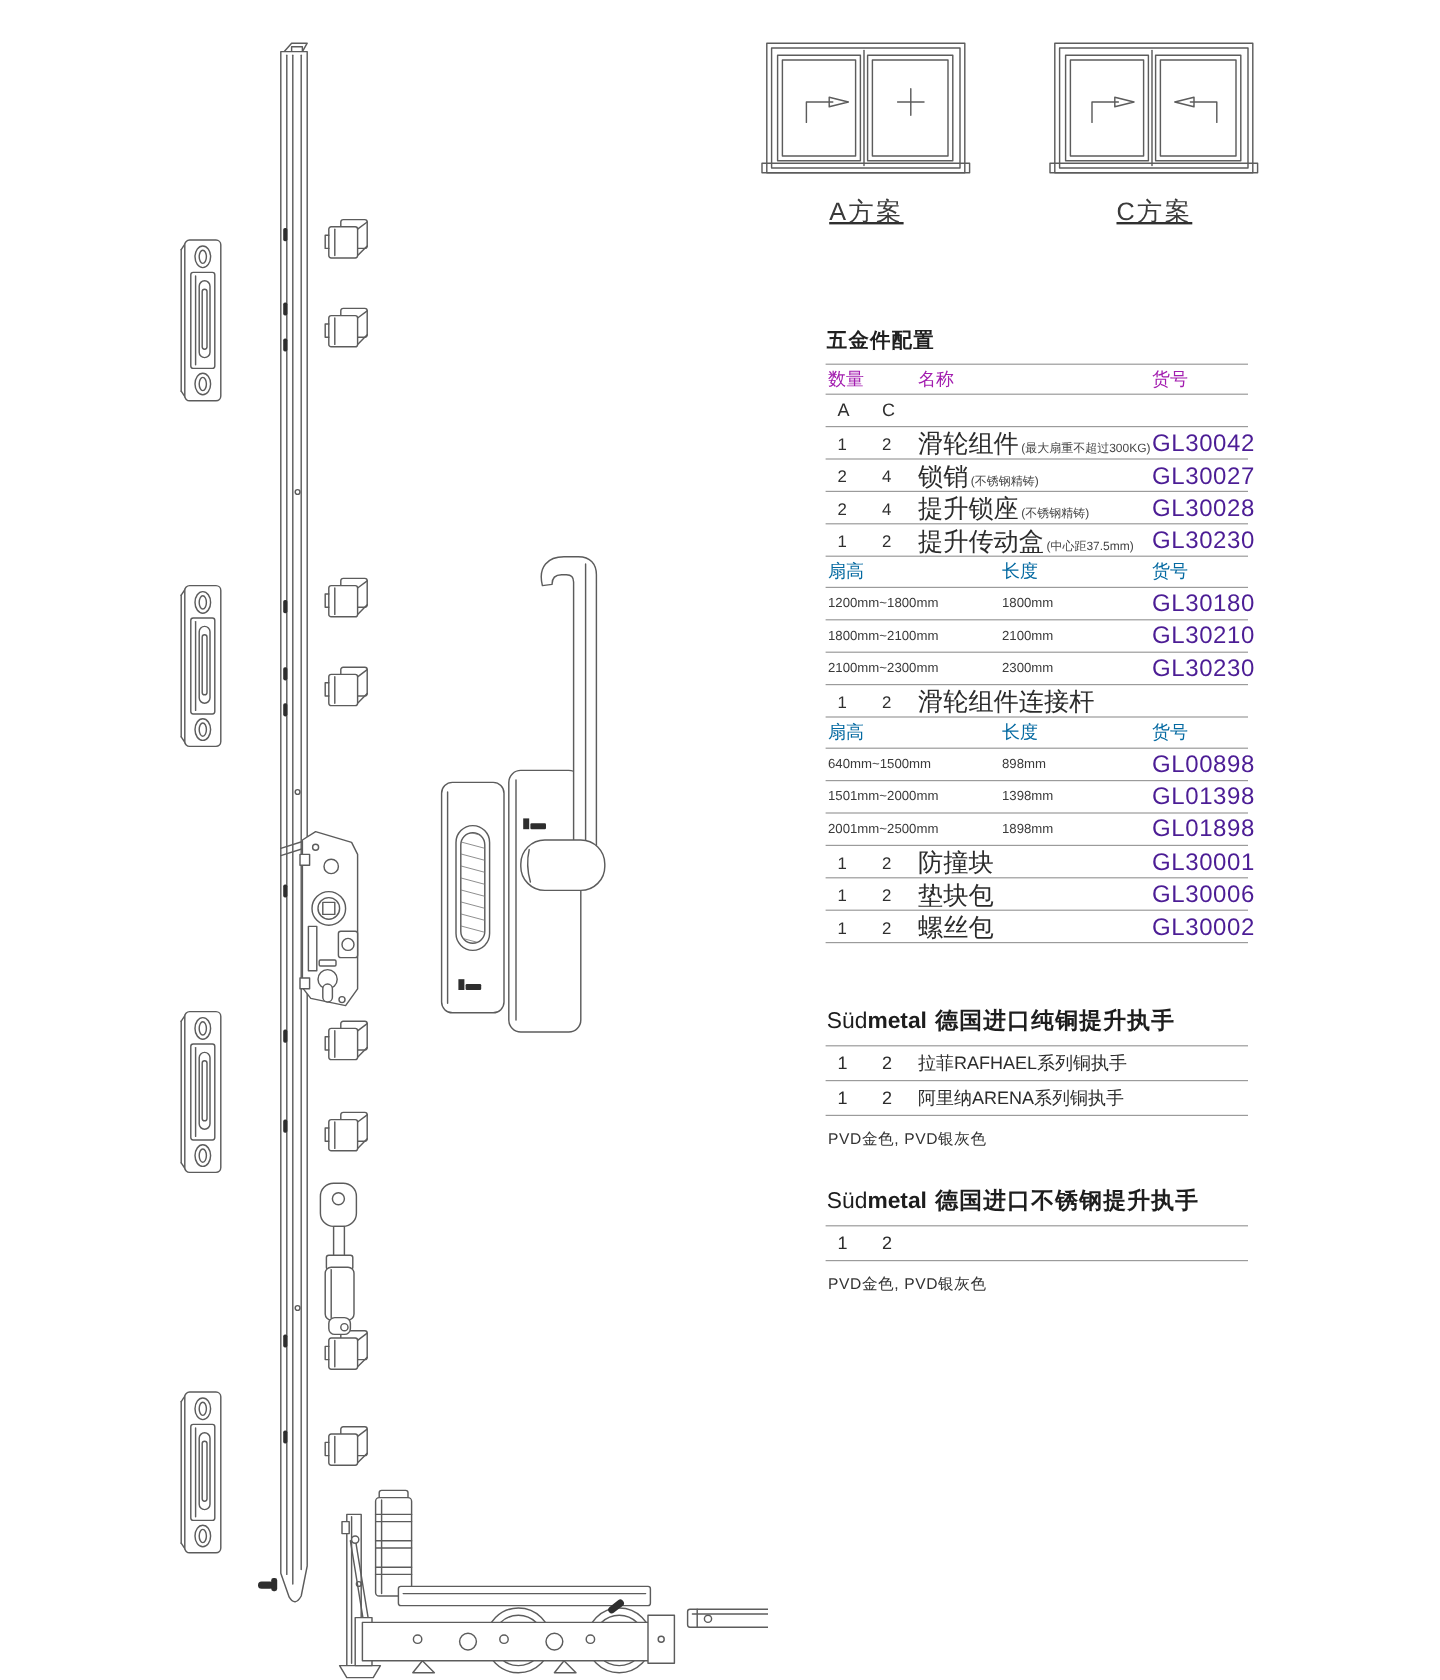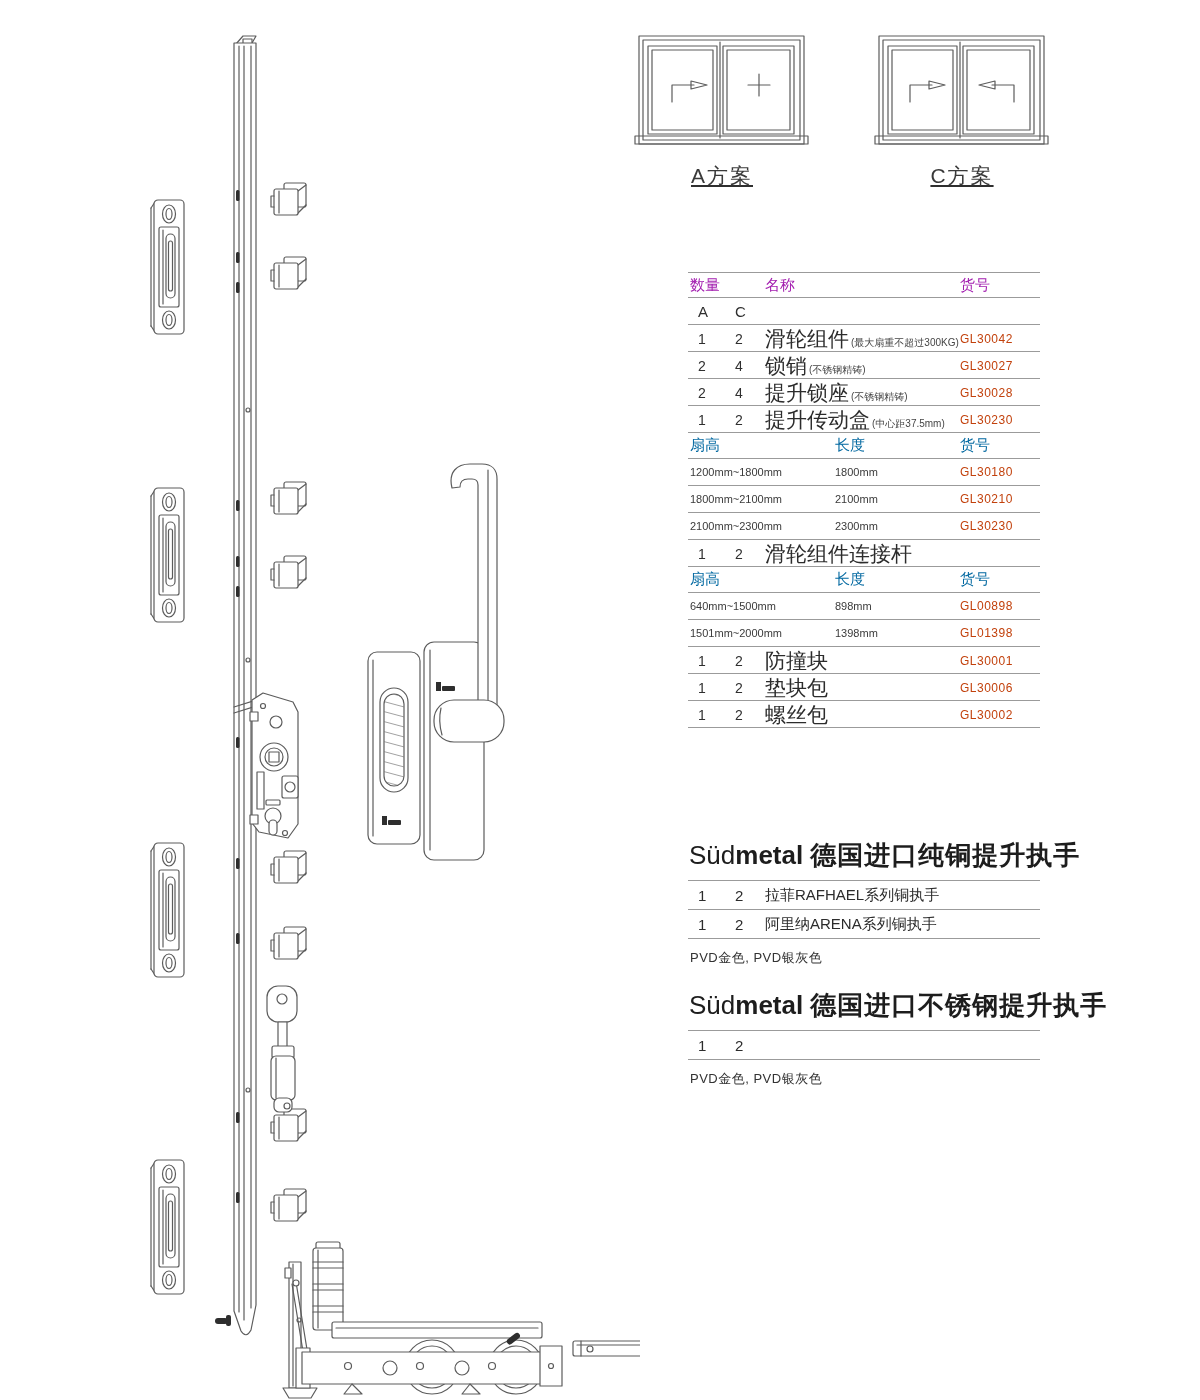--- a/index.html
+++ b/index.html
@@ -22,30 +22,30 @@
   .t-row.first{border-top:1px solid #9b9b9b;}
   .row-head{grid-template-columns:77px 195px 80px;height:26px;font-size:15px;color:#a21caf;}
   .row-head .c1{padding-left:2px;}
   .row-var{grid-template-columns:38px 39px 1fr;height:27px;font-size:15px;}
   .row-var .a{padding-left:10px;} .row-var .c{padding-left:9px;}
   .row-item{grid-template-columns:38px 39px 195px 80px;height:27px;}
   .row-item .a{padding-left:10px;font-size:14px;}
   .row-item .c{padding-left:9px;font-size:14px;}
   .row-item .nm{font-size:21px;color:#2c2c2c;}
   .row-item .note{font-size:10px;color:#454545;margin-left:2px;}
-  .code{font-size:12px;color:#c2410c;letter-spacing:.5px;}
+  .code{font-size:20px;color:#4c1d95;letter-spacing:.5px;}
   .row-sub{grid-template-columns:147px 125px 80px;height:26px;font-size:15px;color:#0369a1;}
   .row-sub .c1{padding-left:2px;}
   .row-size{grid-template-columns:147px 125px 80px;height:27px;}
   .row-size .range,.row-size .len{font-size:11px;color:#3a3a3a;}
   .row-size .range{padding-left:2px;}
 
   
   .section{position:absolute;left:688px;width:352px;}
-  .sec-title{font-size:26px;color:#1d1d1d;padding:0 0 7px 1px;border-bottom:1px solid #9b9b9b;white-space:nowrap;text-align:center;}
+  .sec-title{font-size:19px;color:#1d1d1d;padding:0 0 7px 1px;border-bottom:1px solid #9b9b9b;white-space:nowrap;}
   .brand-light{font-weight:normal;}
   .brand-bold{font-weight:bold;}
   .sec-title .cn{font-weight:bold;margin-left:7px;letter-spacing:1px;}
   .s-row{display:grid;grid-template-columns:38px 39px 1fr;height:29px;align-items:center;
          border-bottom:1px solid #9b9b9b;font-size:15px;color:#2c2c2c;}
   .s-row .a{padding-left:10px;} .s-row .c{padding-left:9px;}
   .s-note{font-size:13px;color:#333;padding:10px 0 0 2px;letter-spacing:.5px;}
 
   
   #illustration{position:absolute;left:0;top:0;}
@@ -321,20 +321,21 @@
     </g>
     <g>
       <path class="ln" d="M140,70 v-17 h-22"></path>
       <path class="ln" d="M121,49 l-16,4 16,4 z"></path>
     </g>
   </svg>
   <div class="scheme-label">C方案</div>
 </div>
 
 <div id="hw-table">
+  <div class="hw-title">五金件配置</div>
 
   <div class="t-row row-head first">
     <span class="c1">数量</span>
     <span>名称</span>
     <span>货号</span>
   </div>
   <div class="t-row row-var">
     <span class="a">A</span>
     <span class="c">C</span>
     <span></span>
@@ -401,20 +402,25 @@
   <div class="t-row row-size">
     <span class="range">640mm~1500mm</span>
     <span class="len">898mm</span>
     <span class="code">GL00898</span>
   </div>
   <div class="t-row row-size">
     <span class="range">1501mm~2000mm</span>
     <span class="len">1398mm</span>
     <span class="code">GL01398</span>
   </div>
+  <div class="t-row row-size">
+    <span class="range">2001mm~2500mm</span>
+    <span class="len">1898mm</span>
+    <span class="code">GL01898</span>
+  </div>
 
   <div class="t-row row-item">
     <span class="a">1</span>
     <span class="c">2</span>
     <span><span class="nm">防撞块</span></span>
     <span class="code">GL30001</span>
   </div>
   <div class="t-row row-item">
     <span class="a">1</span>
     <span class="c">2</span>

